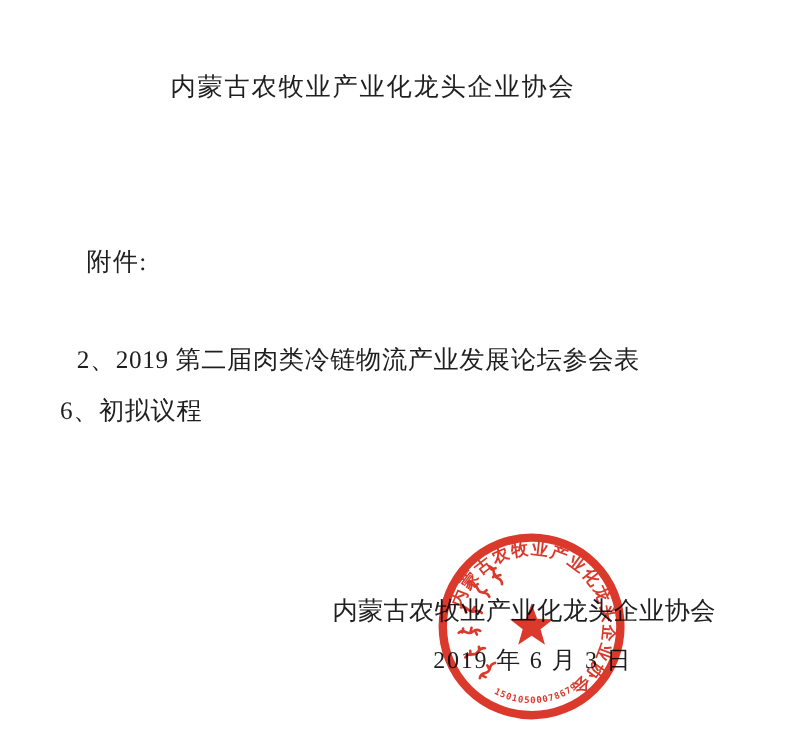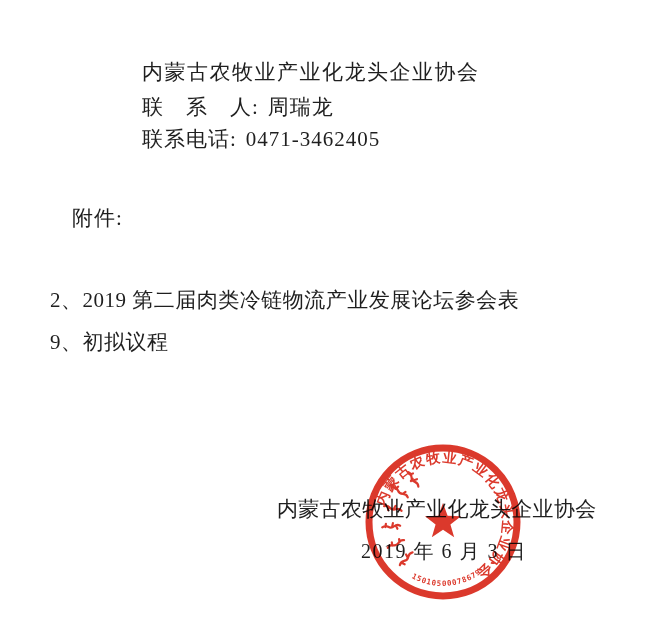--- a/index.html
+++ b/index.html
@@ -7,21 +7,21 @@
     position:relative;width:662px;height:627px;background:#ffffff;overflow:hidden;
     font-family:"Liberation Serif","DejaVu Serif",serif;color:#1f1f1f;text-decoration:underline;
   }
   .abs{position:absolute;white-space:nowrap;line-height:1.15;}
   .body-text{font-size:21px;letter-spacing:1px;}
   .org-line{left:142px;top:60px;letter-spacing:1.5px;}
   .contact-line{left:142px;top:95px;}
   .phone-line{left:142px;top:127px;}
   .attach-heading{left:72px;top:206px;}
   .item-1{left:50px;top:247px;letter-spacing:0.5px;}
-  .item-2{left:50px;top:288px;letter-spacing:0.5px;}
+  .item-2{left:64px;top:288px;letter-spacing:0.5px;}
   .item-3{left:50px;top:330px;letter-spacing:0.5px;}
   .sig-line{left:277px;top:497px;letter-spacing:0.3px;}
   .date-line{left:361px;top:540px;font-size:20px;letter-spacing:1.5px;}
   .value-gap{margin-left:9px;}
   .seal{
     position:absolute;left:358px;top:437px;width:170px;height:170px;
     mix-blend-mode:multiply;opacity:0.93;pointer-events:none;
   }
   .seal svg{display:block;width:100%;height:100%;}
   .seal-ring{fill:none;stroke:var(--seal-color,#d92a1c);stroke-width:7;}
@@ -36,34 +36,28 @@
   }
   .mongol{stroke:var(--seal-color,#d92a1c);stroke-width:2.2;fill:none;stroke-linecap:round;}
 </style>
 </head>
 <body>
 
 <div class="page">
 
   <div class="abs body-text org-line">内蒙古农牧业产业化龙头企业协会</div>
 
-  <div class="abs body-text contact-line">
-    <span>联　系　人:</span><span class="value-gap">周瑞龙</span>
-  </div>
 
-  <div class="abs body-text phone-line">
-    <span>联系电话:</span><span class="value-gap">0471-3462405</span>
-  </div>
 
   <div class="abs body-text attach-heading">附件:</div>
 
 
   <div class="abs body-text item-2">2、2019 第二届肉类冷链物流产业发展论坛参会表</div>
 
-  <div class="abs body-text item-3">9、初拟议程</div>
+  <div class="abs body-text item-3">6、初拟议程</div>
 
   <div class="abs body-text sig-line">内蒙古农牧业产业化龙头企业协会</div>
 
   <div class="abs body-text date-line">2019 年 6 月 3 日</div>
 
   <div class="seal">
     <svg viewBox="-85 -85 170 170" xmlns="http://www.w3.org/2000/svg">
       <defs>
         <path id="arcTop" d="M -57.96 -15.53 A 60 60 0 1 1 30 51.96" fill="none"></path>
         <path id="arcBottom" d="M -36.7 52.4 A 64 64 0 0 0 36.7 52.4" fill="none"></path>

